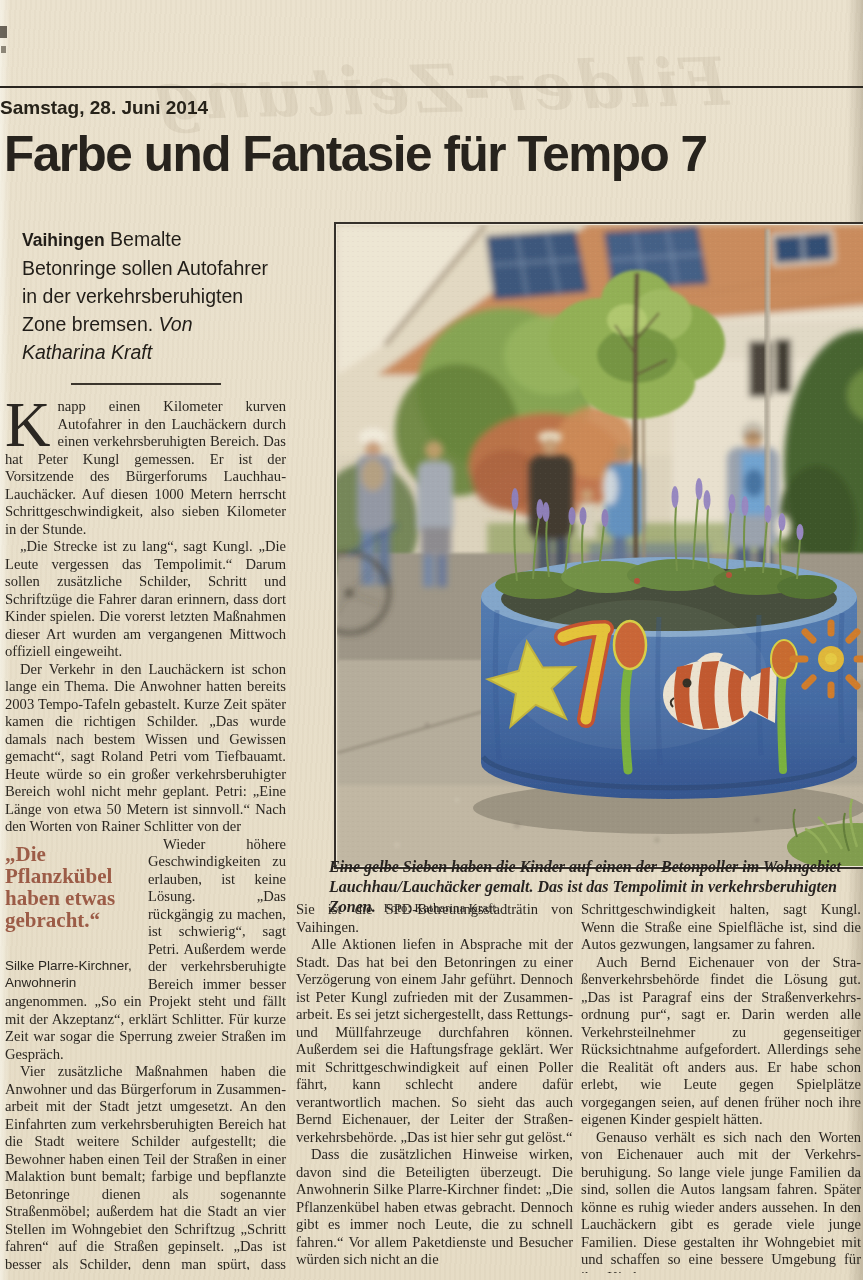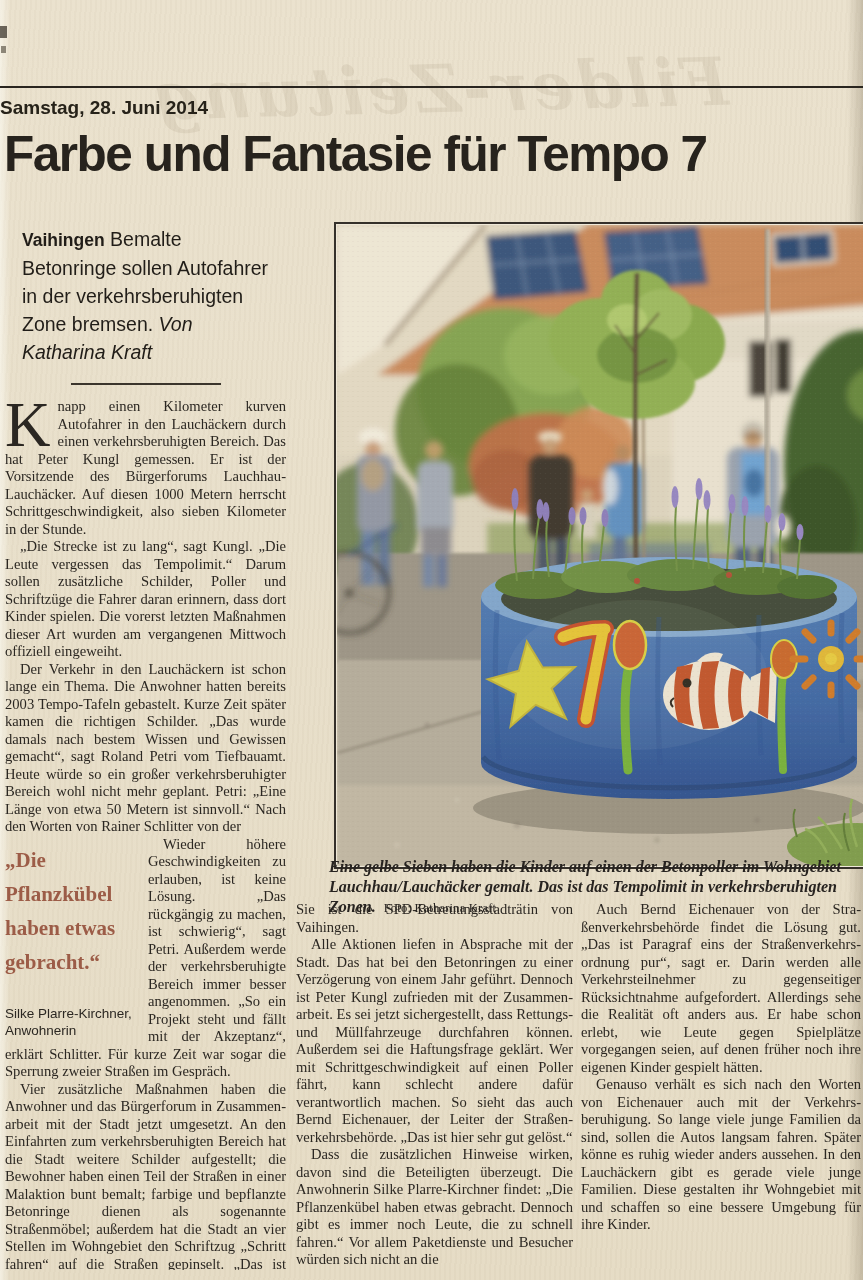--- a/index.html
+++ b/index.html
@@ -35,21 +35,21 @@
   .lead strong{font-weight:700;font-size:17.5px;}
   .lead em{font-style:italic;}
   .lead-rule{width:150px;height:2px;background:#3b352c;margin:10px auto 13px auto;}
   .body{margin:0;font-size:14.6px;line-height:17.5px;text-align:justify;color:#2b2722;
     hyphens:auto;-webkit-hyphens:auto;overflow-wrap:break-word;}
   .body.ind{text-indent:15px;}
   .dropcap{float:left;font-family:"Liberation Serif",serif;font-size:63px;line-height:49px;
     padding:3px 7px 0 0;color:#2b2722;}
   .pullquote{float:left;width:131px;margin:7px 12px 2px 0;}
   .pq-text{font-family:"Liberation Serif",serif;font-weight:700;font-size:21px;
-    line-height:34px;color:#9c5c47;text-align:left;}
+    line-height:22px;color:#9c5c47;text-align:left;}
   .pq-name,.pq-role{font-family:"Liberation Sans",sans-serif;font-size:13.5px;
     line-height:17px;color:#2b2722;text-align:left;}
   .pq-name{margin-top:26px;}
   .photo{position:absolute;left:294px;top:206px;width:567px;height:647px;box-sizing:border-box;
     border:2px solid #35302a;background:#efe8d8;padding:1px;}
   .photo svg{display:block;width:561px;height:641px;}
   .caption{position:absolute;left:296px;top:857px;width:565px;
     font-family:"Liberation Serif",serif;font-style:italic;font-weight:700;
     font-size:16px;line-height:20px;color:#272320;margin-left:33px;}
   .credit{font-style:normal;font-weight:400;font-size:12.5px;letter-spacing:.2px;margin-left:8px;}
@@ -66,21 +66,21 @@
   <div class="mark2"></div>
 
   <div class="mastrule"></div>
   <div class="dateline">Samstag, 28. Juni 2014</div>
   <h2 class="headline">Farbe und Fantasie für Tempo 7</h2>
 
   <section class="col col1">
     <p class="lead"><strong>Vaihingen</strong><span> Bemalte Betonringe sollen Autofahrer in der verkehrsberuhigten Zone bremsen. </span><em>Von Katharina Kraft</em></p>
     <div class="lead-rule"></div>
     <p class="body"><span class="dropcap">K</span><span>napp einen Kilometer kurven Autofahrer in den Lauchäckern durch einen verkehrs­beruhigten Bereich. Das hat Peter Kungl gemessen. Er ist der Vorsitzende des Bürgerforums Lauchhau-Lauchäcker. Auf diesen 1000 Metern herrscht Schritt­geschwindigkeit, also sieben Kilometer in der Stunde.</span></p>
-    <p class="body ind">„Die Strecke ist zu lang“, sagt Kungl. „Die Leute vergessen das Tempolimit.“ Darum sollen zusätzliche Schilder, Poller und Schriftzüge die Fahrer daran erinnern, dass dort Kinder spielen. Die vorerst letzten Maßnahmen dieser Art wurden am vergangenen Mittwoch offiziell eingeweiht.</p>
+    <p class="body ind">„Die Strecke ist zu lang“, sagt Kungl. „Die Leute vergessen das Tempolimit.“ Darum sollen zusätzliche Schilder, Schritt und Schriftzüge die Fahrer daran erinnern, dass dort Kinder spielen. Die vorerst letzten Maßnahmen dieser Art wurden am vergangenen Mittwoch offiziell eingeweiht.</p>
     <p class="body ind">Der Verkehr in den Lauchäckern ist schon lange ein Thema. Die Anwohner hatten bereits 2003 Tempo-Tafeln gebastelt. Kurze Zeit später kamen die richtigen Schilder. „Das wurde damals nach bestem Wissen und Gewissen gemacht“, sagt Roland Petri vom Tiefbauamt. Heute würde so ein großer verkehrs­beruhigter Bereich wohl nicht mehr geplant. Petri: „Eine Länge von etwa 50 Metern ist sinnvoll.“ Nach den Worten von Rainer Schlitter von der</p>
     <div>
       <aside class="pullquote">
         <div class="pq-text">„Die Pflanzkübel haben etwas gebracht.“</div>
         <div class="pq-name">Silke Plarre-Kirchner,</div>
         <div class="pq-role">Anwohnerin</div>
       </aside>
       <p class="body ind">Wieder höhere Geschwindig­keiten zu erlauben, ist keine Lösung. „Das rückgängig zu machen, ist schwierig“, sagt Petri. Außerdem werde der verkehrs­beruhigte Bereich immer besser angenommen. „So ein Projekt steht und fällt mit der Akzeptanz“, erklärt Schlitter. Für kurze Zeit war sogar die Sperrung zweier Straßen im Gespräch.</p>
     </div>
     <p class="body ind">Vier zusätzliche Maßnahmen haben die Anwohner und das Bürgerforum in Zusammen­arbeit mit der Stadt jetzt umgesetzt. An den Einfahrten zum verkehrs­beruhigten Bereich hat die Stadt weitere Schilder aufgestellt; die Bewohner haben einen Teil der Straßen in einer Malaktion bunt bemalt; farbige und bepflanzte Betonringe dienen als sogenannte Straßenmöbel; außerdem hat die Stadt an vier Stellen im Wohngebiet den Schriftzug „Schritt fahren“ auf die Straßen gepinselt. „Das ist besser als Schilder, denn man spürt, dass Kinder unterwegs sind“, sagt Roswitha Blind.</p>
@@ -337,16 +337,17 @@
 
   <figcaption class="caption"><span>Eine gelbe Sieben haben die Kinder auf einen der Betonpoller im Wohngebiet Lauchhau/Lauchäcker gemalt. Das ist das Tempolimit in verkehrsberuhigten Zonen.</span><span class="credit">Foto: Katharina Kraft</span></figcaption>
 
   <section class="col col2">
     <p class="body">Sie ist die SPD-Betreuungs­stadträtin von Vaihingen.</p>
     <p class="body ind">Alle Aktionen liefen in Absprache mit der Stadt. Das hat bei den Betonringen zu einer Verzögerung von einem Jahr geführt. Dennoch ist Peter Kungl zufrieden mit der Zusammen­arbeit. Es sei jetzt sicher­gestellt, dass Rettungs- und Müllfahrzeuge durchfahren können. Außerdem sei die Haftungsfrage geklärt. Wer mit Schritt­ge­schwindigkeit auf einen Poller fährt, kann schlecht andere dafür verantwortlich machen. So sieht das auch Bernd Eichenauer, der Leiter der Straßen­verkehrsbehörde. „Das ist hier sehr gut gelöst.“</p>
     <p class="body ind">Dass die zusätzlichen Hinweise wirken, davon sind die Beteiligten überzeugt. Die Anwohnerin Silke Plarre-Kirchner findet: „Die Pflanzenkübel haben etwas gebracht. Dennoch gibt es immer noch Leute, die zu schnell fahren.“ Vor allem Paketdienste und Besucher würden sich nicht an die</p>
   </section>
 
   <section class="col col3">
+    <p class="body">Schritt­geschwindigkeit halten, sagt Kungl. Wenn die Straße eine Spielfläche ist, sind die Autos gezwungen, langsamer zu fahren.</p>
     <p class="body ind">Auch Bernd Eichenauer von der Stra­ßenverkehrs­behörde findet die Lösung gut. „Das ist Paragraf eins der Straßen­verkehrs­ordnung pur“, sagt er. Darin werden alle Verkehrs­teilnehmer zu gegenseitiger Rücksicht­nahme aufgefordert. Allerdings sehe die Realität oft anders aus. Er habe schon erlebt, wie Leute gegen Spielplätze vorgegangen seien, auf denen früher noch ihre eigenen Kinder gespielt hätten.</p>
     <p class="body ind">Genauso verhält es sich nach den Worten von Eichenauer auch mit der Verkehrs­beruhigung. So lange viele junge Familien da sind, sollen die Autos langsam fahren. Später könne es ruhig wieder anders aussehen. In den Lauchäckern gibt es gerade viele junge Familien. Diese gestalten ihr Wohngebiet mit und schaffen so eine bessere Umgebung für ihre Kinder.</p>
   </section>
 </div>
 
 </body></html>

